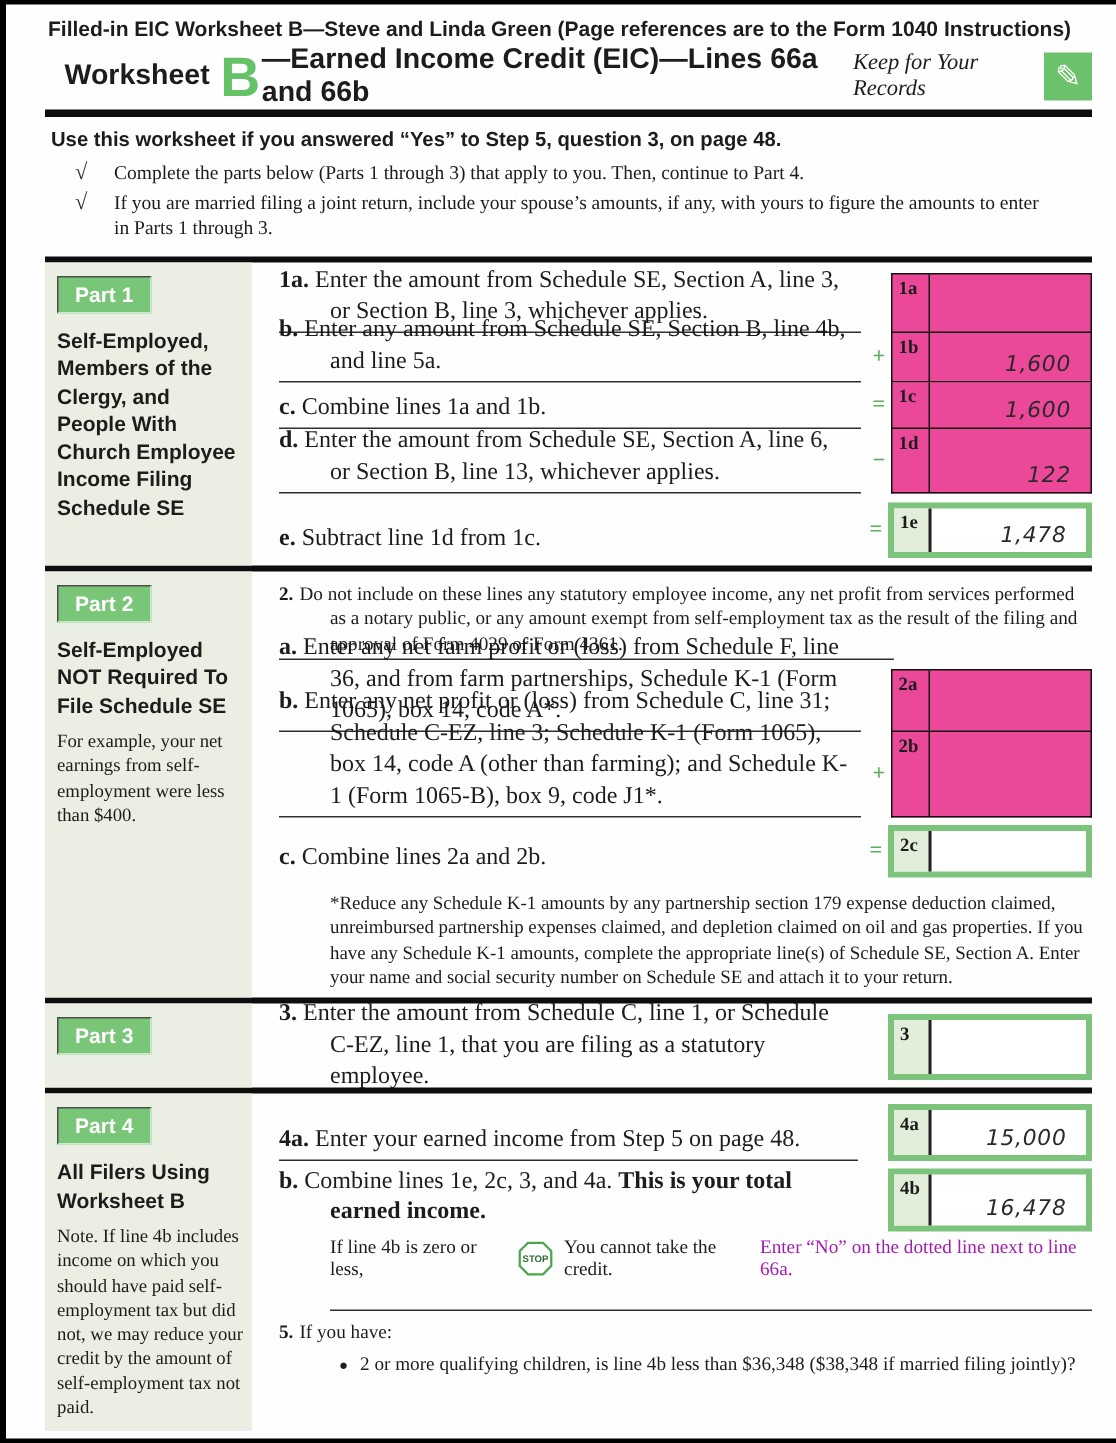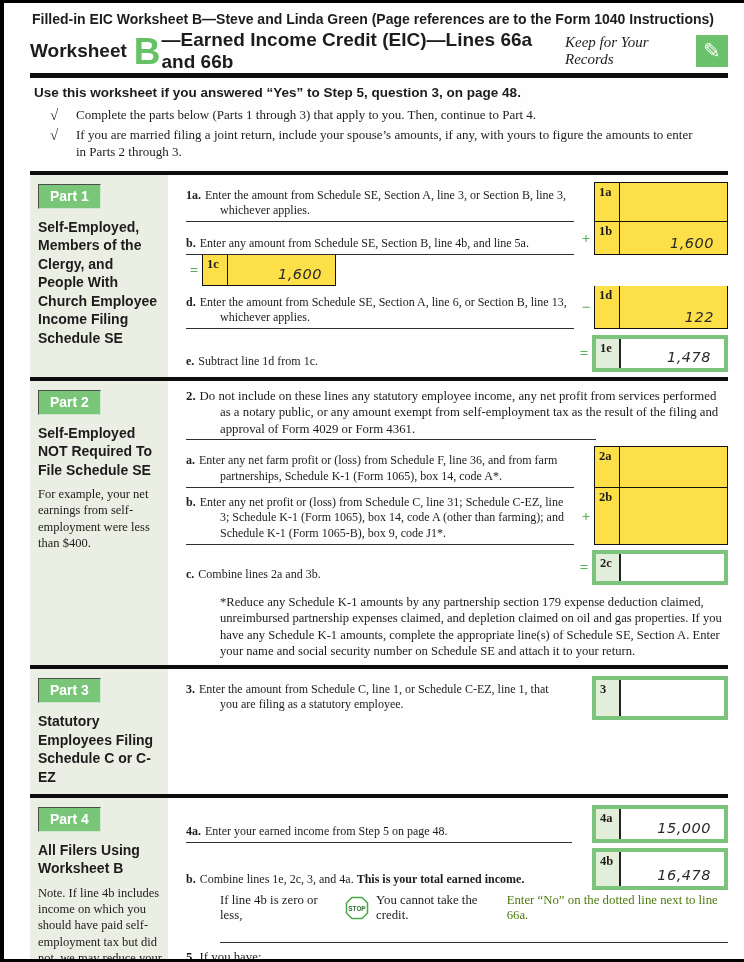--- a/index.html
+++ b/index.html
@@ -6,21 +6,21 @@
   html,body { background:#888; }
   .page {
     width:744px; height:962px; margin:0 auto; background:#fefefe;
     border-top:3px solid #000; border-left:4px solid #000; border-bottom:3px solid #000;
     padding:6px 16px 0 26px; overflow:hidden; position:relative;
     font-family:"Liberation Serif", serif; color:#1c1c1c;
   }
   
   .doc-header { font:bold 14px "Liberation Sans", sans-serif; padding:2px 0 0 2px; }
   .title-row { display:flex; align-items:center; height:40px; margin-top:4px; }
-  .w-label { font:bold 19px "Liberation Sans", sans-serif; }
+  .w-label { font:bold 19px "Liberation Sans", sans-serif;margin-left:13px; }
   .w-letter { font:bold 37px "Liberation Sans", sans-serif; color:#66c266; margin:0 1px 0 7px; line-height:1; }
   .w-title { font:bold 19px "Liberation Sans", sans-serif; }
   .keep { margin-left:auto; font:italic 15px "Liberation Serif", serif; padding-right:8px; }
   .pencil {
     width:36px; height:32px; background:#6cc26c; color:#fff; display:flex;
     align-items:center; justify-content:center; font-size:21px; line-height:1;
   }
   .rule { background:#0d0d0d; }
   .rule.r5 { height:5px; margin-top:2px; }
   .rule.r4 { height:4px; }
@@ -38,43 +38,43 @@
     font:bold 14px "Liberation Sans", sans-serif; padding:3px 11px 4px 11px;
     border:1px solid; border-color:#4d4d4d #cfe7cf #cfe7cf #4d4d4d; margin-bottom:9px;
   }
   .sheading { font:bold 14px "Liberation Sans", sans-serif; line-height:1.32; }
   .snote { font-size:12.5px; line-height:1.3; margin-top:7px; }
   .snote b { font-weight:normal; }
   .main { flex:1; padding:7px 0 5px 18px; }
   
   .wrow { display:flex; align-items:flex-end; }
   .wtxt {
-    flex:1; font-size:12px; line-height:1.3; padding:0 6px 2px 34px; text-indent:-34px;
+    flex:1; font-size:16px; line-height:1.3; padding:0 6px 2px 34px; text-indent:-34px;
     border-bottom:1px solid #2e2e2e; margin-right:4px;
   }
   .wrow.nol .wtxt { border-bottom:none; }
   .lnum { font-weight:bold; padding-right:4px; }
   .opcell { width:16px; flex:none; align-self:stretch; display:flex; align-items:center;
     justify-content:center; color:#58b158; font:bold 15px "Liberation Serif", serif; }
-  .box { width:134px; flex:none; align-self:stretch; display:flex; border:1.5px solid #111; background:#fde047; }
+  .box { width:134px; flex:none; align-self:stretch; display:flex; border:1.5px solid #111; background:#ec4899; }
   .box.nt { border-top:none;justify-content:flex-end; }
   .bl { width:25px; flex:none; border-right:1.5px solid #111; font:bold 12.5px "Liberation Serif", serif; padding:2px 0 0 4px; }
   .bv { flex:1; display:flex; align-items:flex-end; justify-content:flex-end; padding:0 13px 3px 0; }
   .gbox { width:136px; flex:none; align-self:stretch; display:flex; border:4px solid #7cc47c; background:#fff; }
   .gbox .bl { background:#e2eeda; border-right:2px solid #222; }
   .hand { font-family:"DejaVu Sans", sans-serif; font-style:italic; font-size:14.5px; letter-spacing:.5px; color:#2a2a2a; }
   
   .p2intro { font-size:12.8px; line-height:1.3; padding-left:34px; text-indent:-34px; }
   .p2underline { border-bottom:1px solid #2e2e2e; width:410px; margin:1px 0 6px 0; }
   .footnote { font-size:12.6px; line-height:1.32; margin:9px 0 0 34px; max-width:560px; }
   
   .stoprow { display:flex; align-items:center; font-size:12.8px; margin:3px 0 0 34px;
     border-bottom:1px solid #2e2e2e; padding-bottom:19px; }
   .stoprow .seg { margin-right:5px; }
-  .green-text { color:#4d7c0f; }
+  .green-text { color:#a21caf; }
   .stop-svg { margin:0 6px; flex:none; }
   .item5 { margin-top:7px; font-size:12.8px; }
   .i5head { padding-left:34px; text-indent:-34px; }
   .bullets { margin:4px 0 0 40px; }
   .bullet-row { display:flex; line-height:1.52; }
   .dot { width:14px; flex:none; font-size:10px; padding-top:3px; }
 </style>
 </head>
 <body>
 
@@ -92,21 +92,21 @@
   <div class="rule r5"></div>
 
   <div class="intro">
     <div class="intro-heading">Use this worksheet if you answered “Yes” to Step 5, question 3, on page 48.</div>
     <div class="check-row">
       <span class="check-glyph">√</span>
       <span class="check-text">Complete the parts below (Parts 1 through 3) that apply to you. Then, continue to Part 4.</span>
     </div>
     <div class="check-row">
       <span class="check-glyph">√</span>
-      <span class="check-text">If you are married filing a joint return, include your spouse’s amounts, if any, with yours to figure the amounts to enter in Parts 2 through 3.</span>
+      <span class="check-text">If you are married filing a joint return, include your spouse’s amounts, if any, with yours to figure the amounts to enter in Parts 1 through 3.</span>
     </div>
   </div>
   <div class="rule r4"></div>
 
   <div class="section">
     <div class="sidebar">
       <span class="badge">Part 1</span>
       <div class="sheading">Self-Employed, Members of the Clergy, and People With Church Employee Income Filing Schedule SE</div>
     </div>
     <div class="main">
@@ -124,20 +124,21 @@
         <div class="wtxt"><span class="lnum">b.</span><span>Enter any amount from Schedule SE, Section B, line 4b, and line 5a.</span></div>
         <div class="opcell">+</div>
         <div class="box nt">
             <div class="bl">1b</div>
             <div class="bv">
               <span class="hand">1,600</span>
             </div>
           </div>
       </div>
       <div class="wrow" style="height:31px">
+        <div class="wtxt"><span class="lnum">c.</span><span>Combine lines 1a and 1b.</span></div>
         <div class="opcell">=</div>
         <div class="box nt">
             <div class="bl">1c</div>
             <div class="bv">
               <span class="hand">1,600</span>
             </div>
           </div>
       </div>
       <div class="wrow" style="height:43px">
         <div class="wtxt"><span class="lnum">d.</span><span>Enter the amount from Schedule SE, Section A, line 6, or Section B, line 13, whichever applies.</span></div>
@@ -186,38 +187,37 @@
         <div class="wtxt"><span class="lnum">b.</span><span>Enter any net profit or (loss) from Schedule C, line 31; Schedule C-EZ, line 3; Schedule K-1 (Form 1065), box 14, code A (other than farming); and Schedule K-1 (Form 1065-B), box 9, code J1*.</span></div>
         <div class="opcell">+</div>
         <div class="box nt">
             <div class="bl">2b</div>
             <div class="bv">
               <span class="hand"></span>
             </div>
           </div>
       </div>
       <div class="wrow nol" style="height:35px;margin-top:5px">
-        <div class="wtxt"><span class="lnum">c.</span><span>Combine lines 2a and 3b.</span></div>
+        <div class="wtxt"><span class="lnum">c.</span><span>Combine lines 2a and 2b.</span></div>
         <div class="opcell">=</div>
         <div class="gbox">
             <div class="bl">2c</div>
             <div class="bv">
               <span class="hand"></span>
             </div>
           </div>
       </div>
       <div class="footnote">*Reduce any Schedule K-1 amounts by any partnership section 179 expense deduction claimed, unreimbursed partnership expenses claimed, and depletion claimed on oil and gas properties. If you have any Schedule K-1 amounts, complete the appropriate line(s) of Schedule SE, Section A. Enter your name and social security number on Schedule SE and attach it to your return.</div>
     </div>
   </div>
   <div class="rule r4"></div>
 
   <div class="section">
     <div class="sidebar">
       <span class="badge">Part 3</span>
-      <div class="sheading">Statutory Employees Filing Schedule C or C-EZ</div>
     </div>
     <div class="main" style="padding-top:7px">
       <div class="wrow nol" style="height:44px">
         <div class="wtxt" style="align-self:center"><span class="lnum">3.</span><span>Enter the amount from Schedule C, line 1, or Schedule C-EZ, line 1, that you are filing as a statutory employee.</span></div>
         <div class="opcell"></div>
         <div class="gbox">
             <div class="bl">3</div>
             <div class="bv">
               <span class="hand"></span>
             </div>

